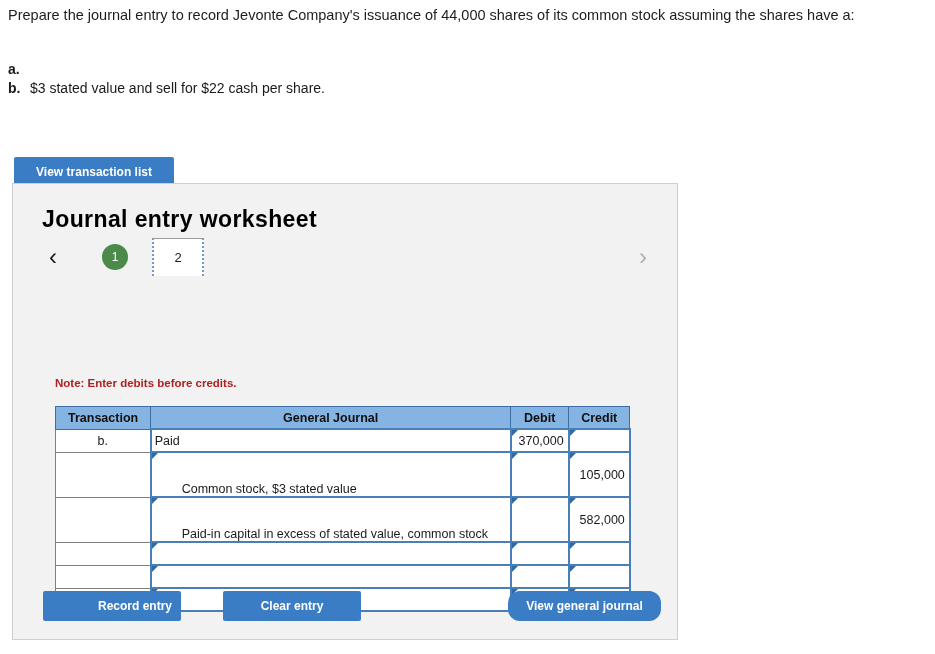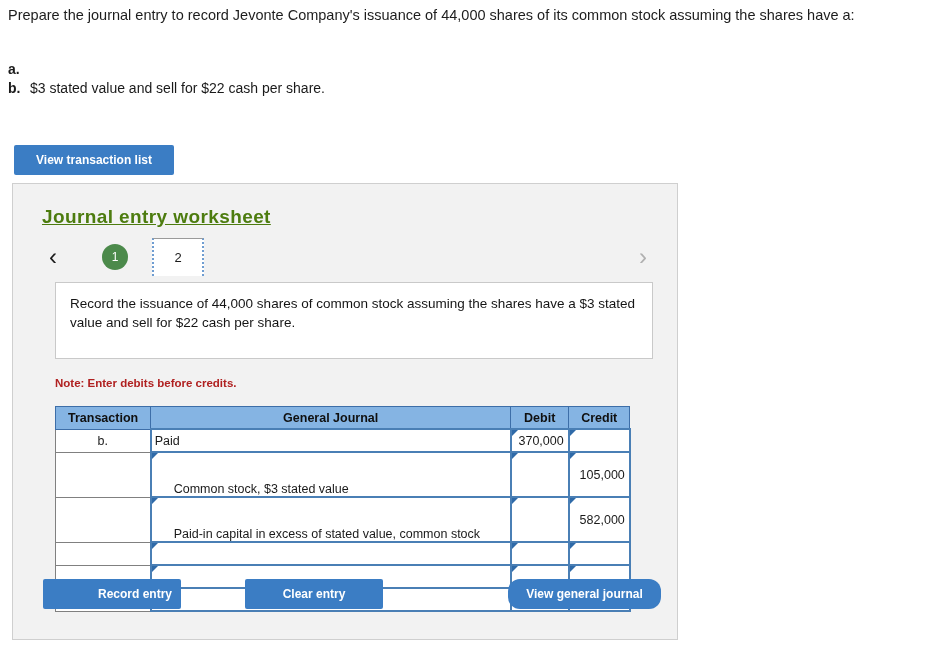--- a/index.html
+++ b/index.html
@@ -55,20 +55,21 @@
     font-weight: bold;
     font-size: 12px;
     cursor: pointer;
     text-align: center;
     border-radius: 2px;
     padding: 0;
     line-height: 1;
     display: flex;
     align-items: center;
     justify-content: center;
+    margin-top: 12px;
   }
   .view-transaction-list {
     position: absolute;
     left: 14px;
     top: 145px;
     width: 160px;
     height: 30px;
   }
 
   
@@ -79,25 +80,24 @@
     width: 666px;
     height: 457px;
     background: #f2f2f2;
     border: 1px solid #cfcfcf;
     box-sizing: border-box;
   }
   .worksheet-title {
     position: absolute;
     left: 29px;
     top: 22px;
-    font-size: 19px;
+    font-size: 23px;
     font-weight: bold;
     letter-spacing: 0.4px;
-    color: #4d7c0f;
-    text-decoration: underline;
+    color: #000000;
   }
 
   
   .tab-bar {
     position: absolute;
     left: 29px;
     top: 58px;
     width: 612px;
     height: 36px;
   }
@@ -223,37 +223,37 @@
     top: 0;
     border-top: 6px solid #2f6aa8;
     border-right: 6px solid transparent;
   }
   td.cell-input.no-marker::before { display: none; }
   .cell-text {
     padding-left: 3px;
     white-space: nowrap;
     overflow: hidden;
   }
-  .cell-text.indent { padding-left: 22px; margin-top: 29px; }
+  .cell-text.indent { padding-left: 30px; margin-top: 29px; }
   .cell-amount {
     padding-right: 4px;
     text-align: right;
     white-space: nowrap;
   }
 
   
   .footer-buttons {
     position: absolute;
     left: 30px;
     top: 395px;
     width: 620px;
     height: 30px;
   }
   .btn-record       { position: absolute; left: 0px;   top: 0; width: 138px; height: 30px; padding-left: 46px; }
-  .btn-clear        { position: absolute; left: 202px; top: 0; width: 138px; height: 30px; }
+  .btn-clear        { position: absolute; left: 180px; top: 0; width: 138px; height: 30px; }
   .btn-view-journal { position: absolute; left: 465px; top: 0; width: 153px; height: 30px; border-radius: 12px; }
 </style>
 </head>
 <body>
 
 <div class="question-prompt">Prepare the journal entry to record Jevonte Company's issuance of 44,000 shares of its common stock assuming the shares have a:</div>
 
 <div class="req-list">
   <div class="req-row">
     <span class="req-letter">a.</span>
@@ -270,21 +270,20 @@
 
   <div class="worksheet-title">Journal entry worksheet</div>
 
   <div class="tab-bar">
     <div class="nav-chevron nav-prev">‹</div>
     <div class="tab-done">1</div>
     <div class="tab-active">2</div>
     <div class="nav-chevron nav-next">›</div>
   </div>
 
-  <div class="instruction-box">Record the issuance of 44,000 shares of common stock assuming the shares have a $3 stated value and sell for $22 cash per share.</div>
 
   <div class="note">Note: Enter debits before credits.</div>
 
   <table class="journal-table">
     <colgroup>
       <col class="col-transaction">
       <col class="col-journal">
       <col class="col-debit">
       <col class="col-credit">
     </colgroup>

